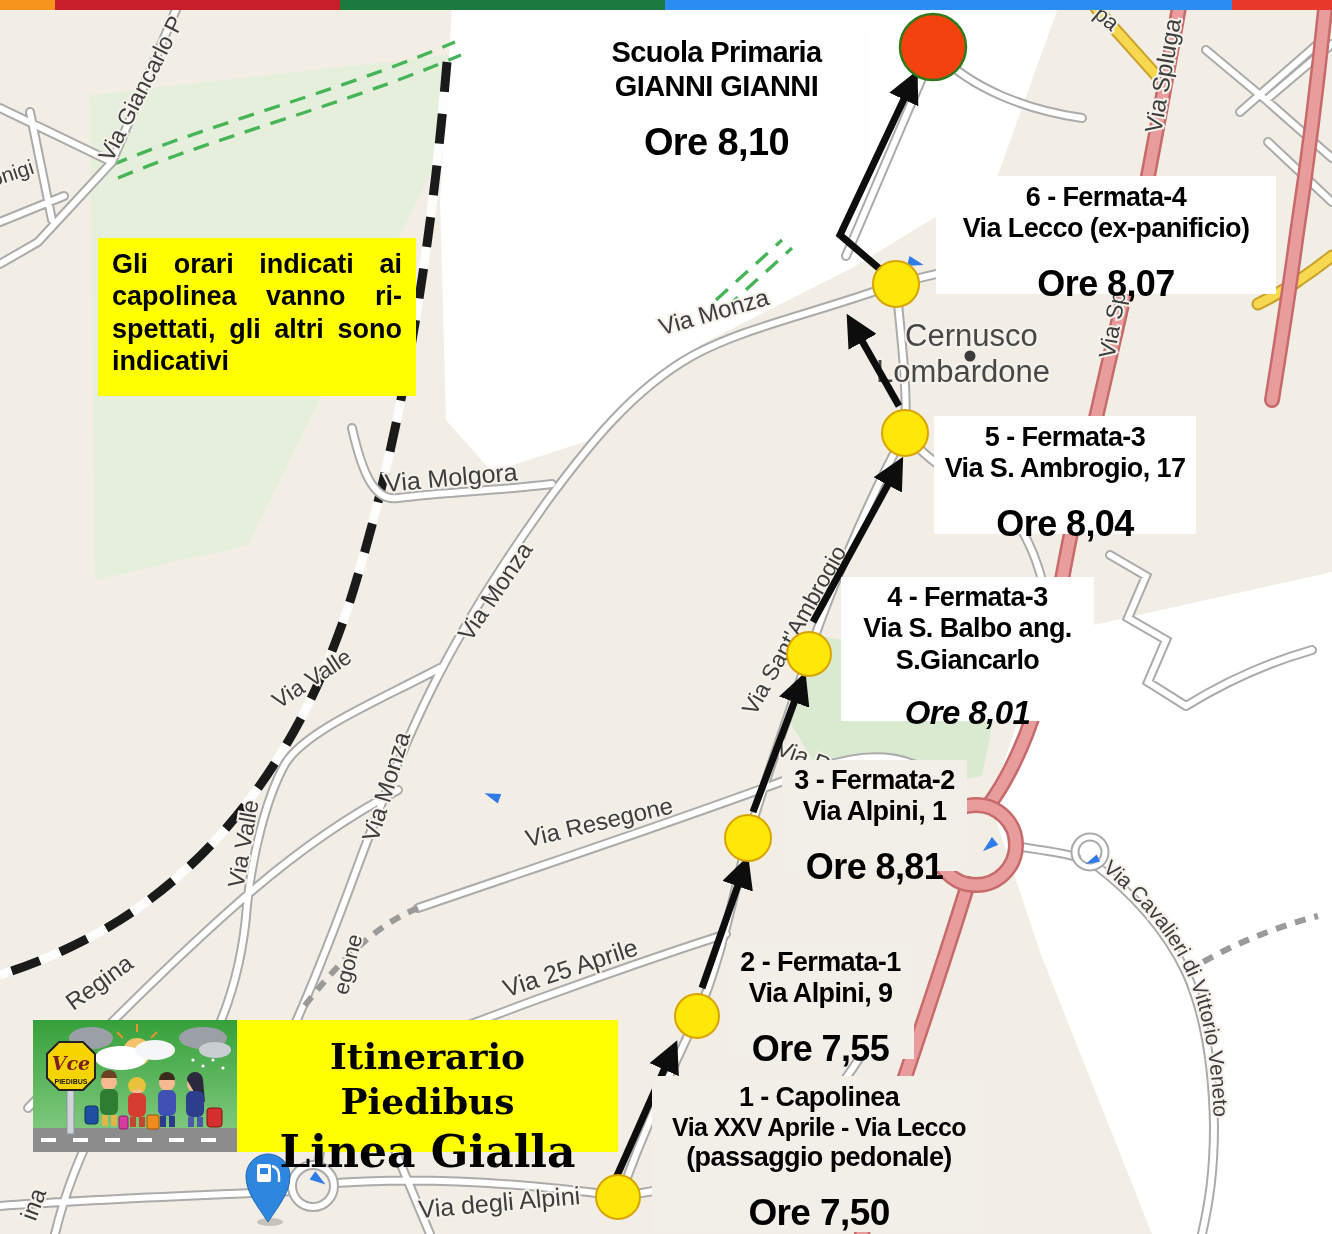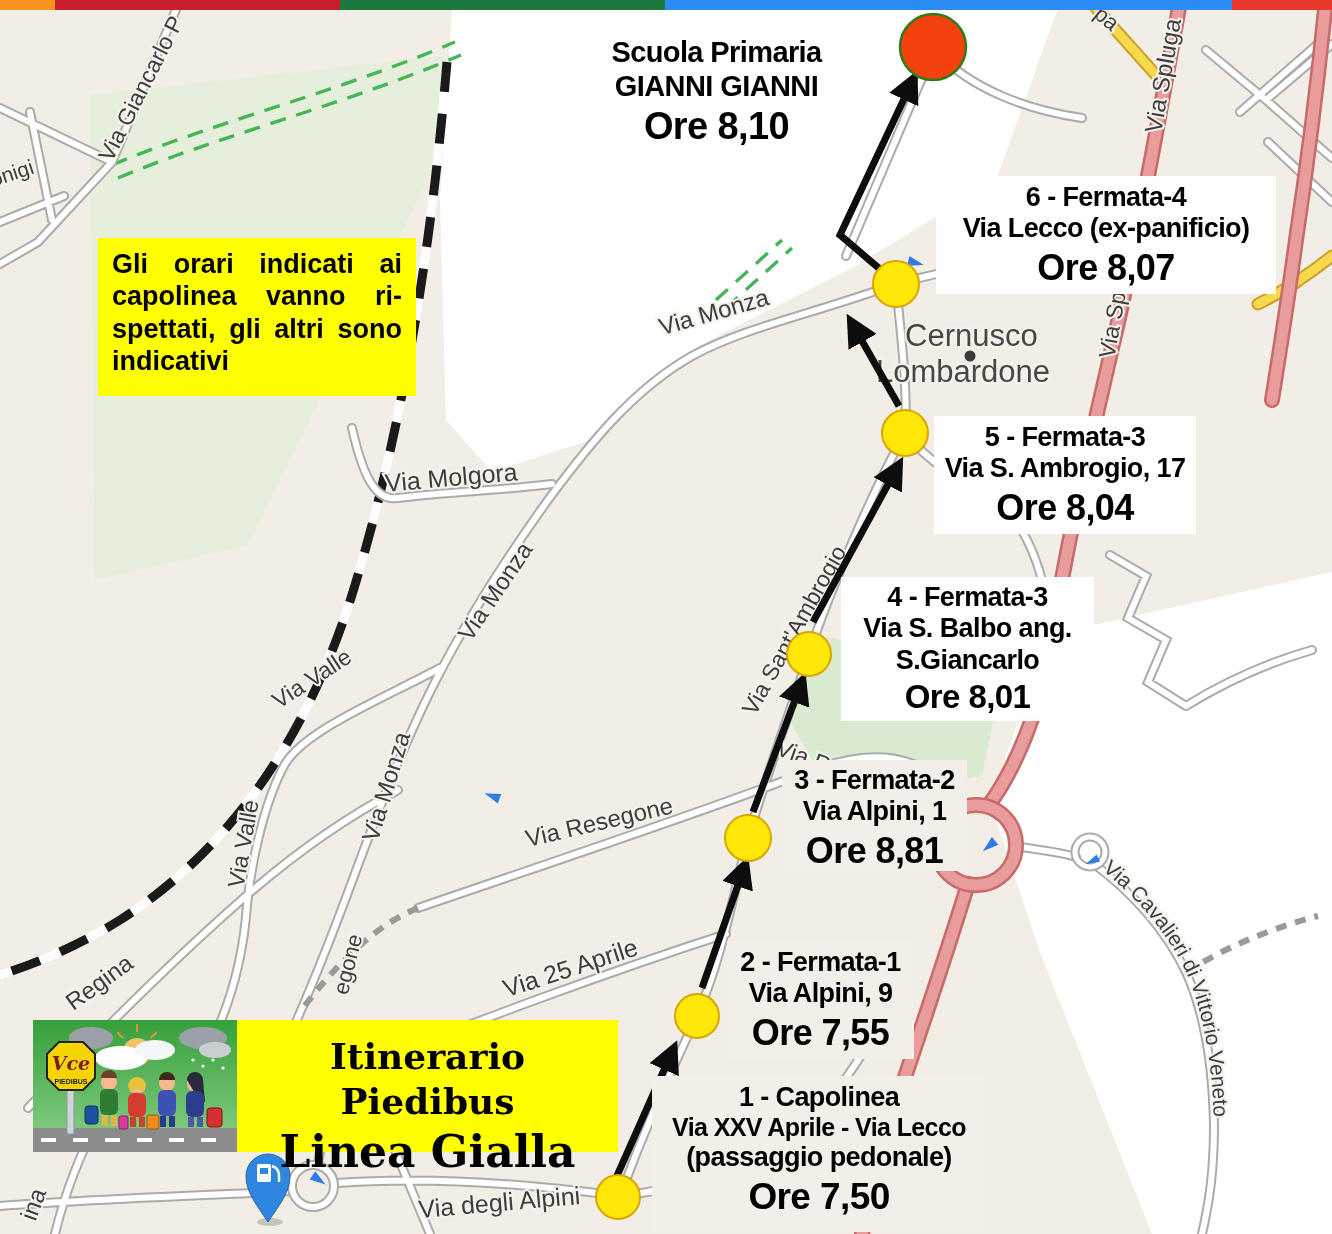--- a/index.html
+++ b/index.html
@@ -2,30 +2,30 @@
 <html><head>
 <meta charset="utf-8">
 <style>
   html,body{margin:0;padding:0;background:#ffffff;}
   #stage{position:relative;width:1332px;height:1234px;overflow:hidden;background:#f2eee6;
          font-family:"Liberation Sans",sans-serif;}
   #mapsvg{position:absolute;left:0;top:0;}
   .box{position:absolute;text-align:center;color:#000;font-weight:bold;
        font-family:"Liberation Sans",sans-serif;letter-spacing:-0.6px;}
   .box .t1{font-size:27px;line-height:1.16;white-space:nowrap;}
-  .box .time{font-size:36px;line-height:1.15;margin-top:2px;white-space:nowrap;}
+  .box .time{font-size:36px;line-height:1.15;margin-top:18px;white-space:nowrap;}
   .white-box{background:#fefefe;}
   .beige-box{background:#f2efe9;}
   #school-box{left:565px;top:28px;width:303px;height:130px;padding-top:8px;}
   #school-box .t1{font-size:29px;}
   #school-box .time{font-size:38px;}
   #stop6-box{left:936px;top:176px;width:340px;height:112px;padding-top:6px;}
   #stop5-box{left:934px;top:416px;width:262px;height:112px;padding-top:6px;}
   #stop4-box{left:841px;top:577px;width:253px;height:139px;padding-top:5px;}
-  #stop4-box .time{font-size:33px;}
+  #stop4-box .time{font-size:33px;font-style:italic;}
   #stop3-box{left:782px;top:760px;width:185px;height:106px;padding-top:5px;}
   #stop2-box{left:727px;top:941px;width:187px;height:112px;padding-top:6px;}
   #stop1-box{left:652px;top:1076px;width:334px;height:150px;padding-top:6px;}
   #stop1-box .t1{font-size:25px;}
   #stop1-box .time{font-size:37px;}
   #note-box{position:absolute;left:98px;top:238px;width:318px;height:158px;background:#ffff00;
             color:#000;font-weight:bold;font-size:27px;line-height:1.2;padding:10px 14px;
             box-sizing:border-box;font-family:"Liberation Sans",sans-serif;}
   .jline{text-align:justify;text-align-last:justify;}
   .lline{text-align:left;}

